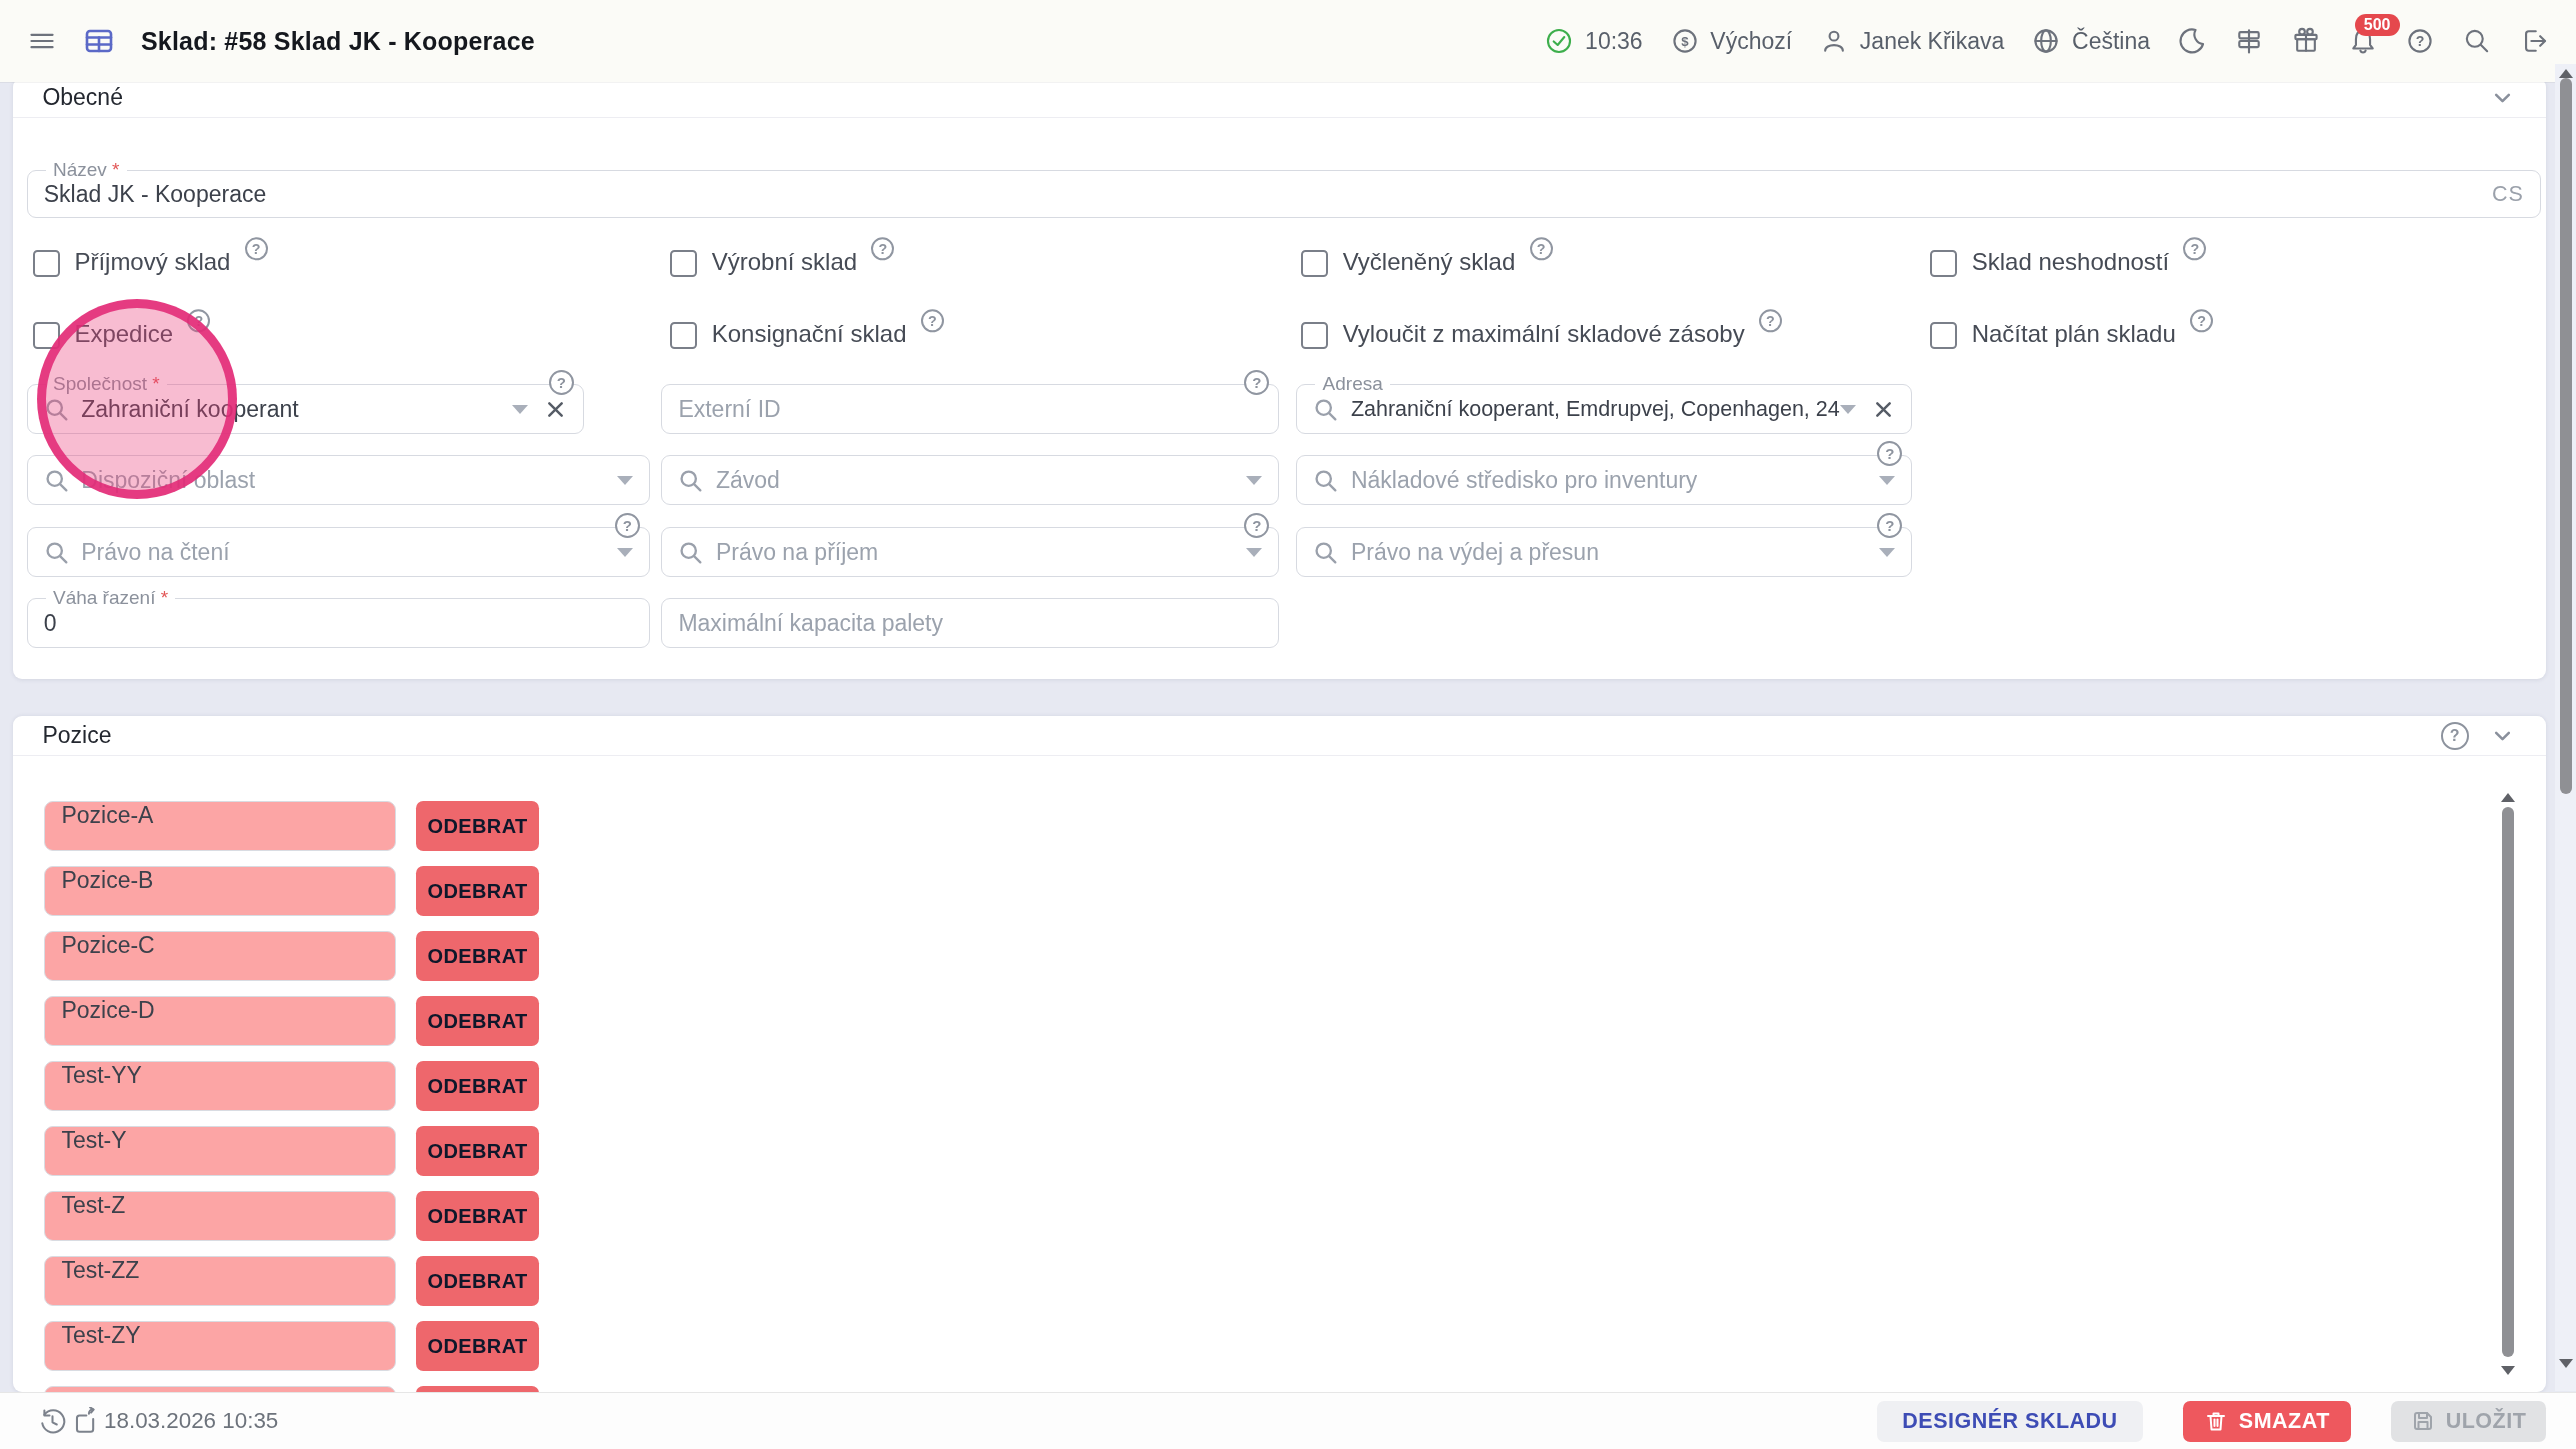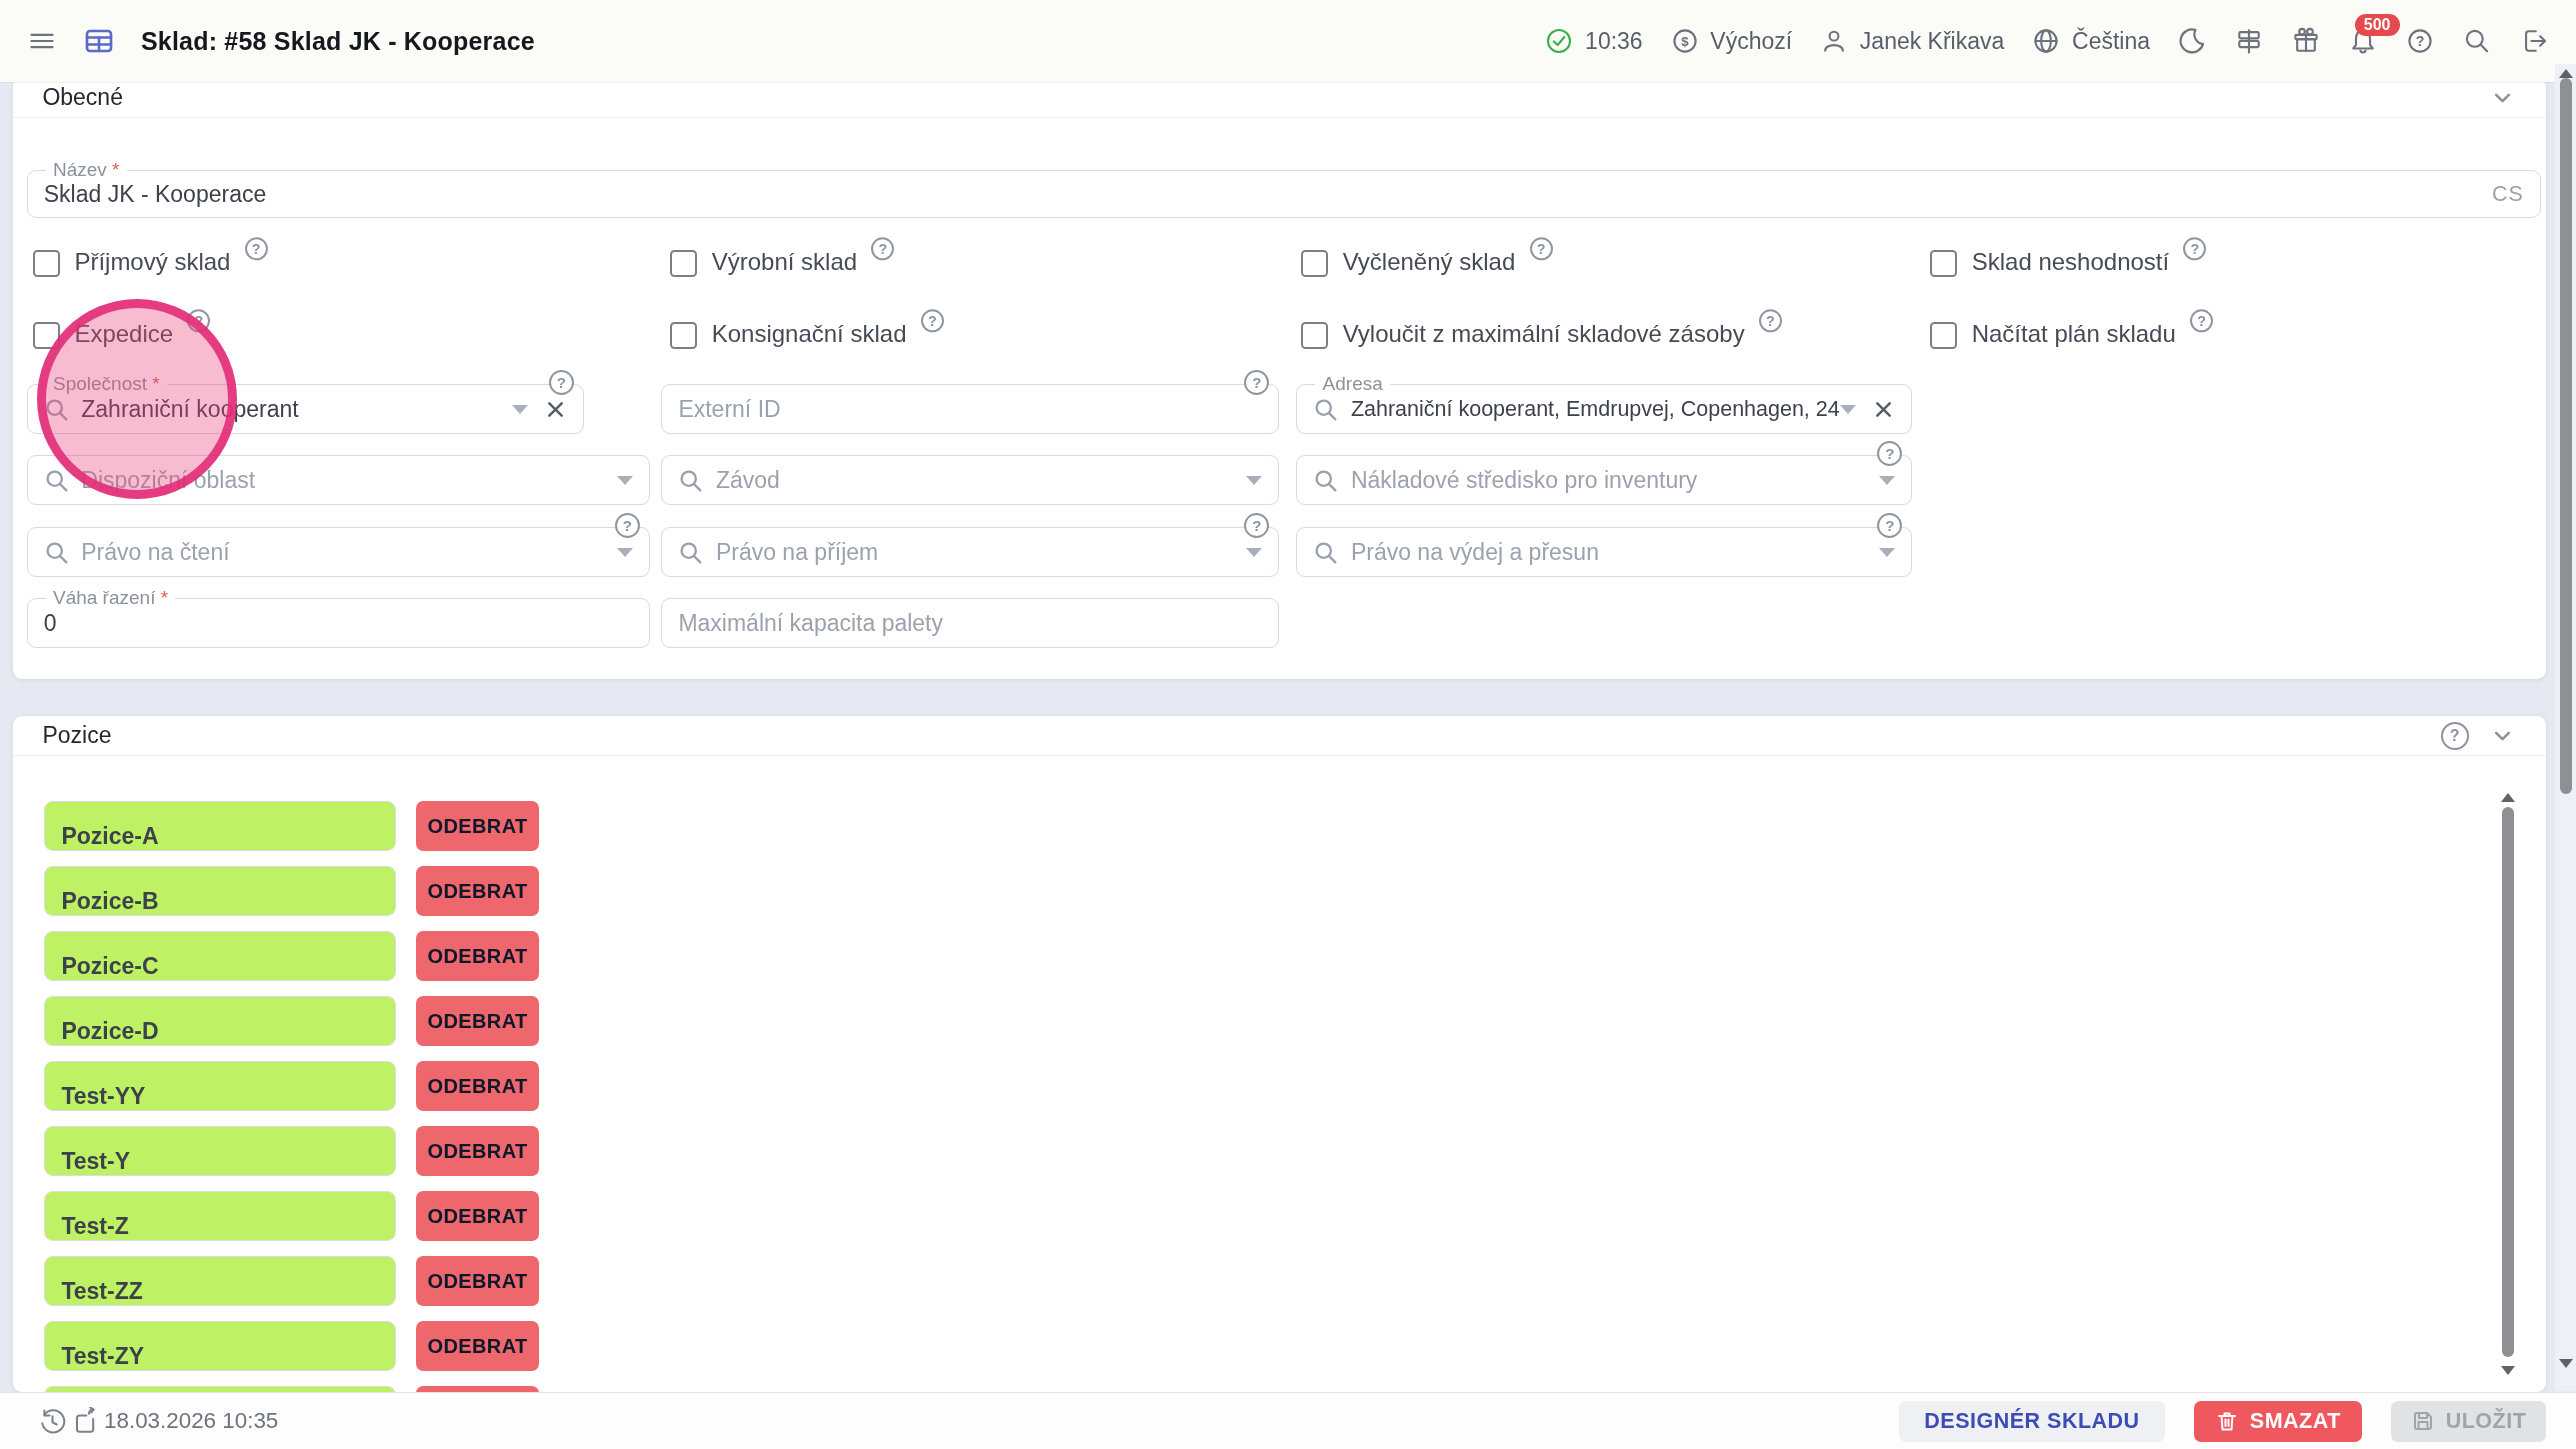--- a/index.html
+++ b/index.html
@@ -67,35 +67,35 @@
   .cb { position:absolute; display:flex; align-items:flex-start; gap:14.3px; font-size:24px; color:#464b55; cursor:pointer; }
   .cb-box { width:27px; height:27px; border:2.7px solid #7a7f89; border-radius:4.5px; background:#fff; flex:none; margin-top:1.8px; }
   .cb-help { width:23px; height:23px; border:2px solid #9096a1; border-radius:50%; color:#8d939e; font-size:14.3px; font-weight:700;
              display:flex; align-items:center; justify-content:center; transform:translateY(-10.7px); flex:none; }
   .cb1 {left:19.7px;  top:170px;} .cb2 {left:657px; top:170px;} .cb3 {left:1288px; top:170px;} .cb4 {left:1917px; top:170px;}
   .cb5 {left:19.7px;  top:242px;} .cb6 {657px;} .cb6 {left:657px; top:242px;} .cb7 {left:1288px; top:242px;} .cb8 {left:1917px; top:242px;}
 
   
   .pos-rows { position:absolute; left:31px; top:85px; display:flex; flex-direction:column; gap:15px; }
   .pos-row { display:flex; align-items:center; gap:19.7px; }
-  .pos-input { width:352px; height:50px; border:1.8px solid #d9dce2; border-radius:9px; background:#bef264;
-               display:flex; align-items:flex-end; padding:0 16px; font-size:23px; color:#3c414b;font-weight:bold; }
+  .pos-input { width:352px; height:50px; border:1.8px solid #d9dce2; border-radius:9px; background:#fca5a5;
+               display:flex; align-items:flex-start; padding:0 16px; font-size:23px; color:#3c414b; }
   .odebrat-btn { width:123px; height:50px; border:none; border-radius:7.2px; background:#ee676c; color:#0f172a;
                  font-family:"Liberation Sans",sans-serif; font-size:20px; font-weight:700; letter-spacing:0.4px; cursor:pointer; }
 
   
   .spotlight { position:absolute; left:37px; top:299px; width:200px; height:200px; border-radius:50%;
                background:rgba(236,64,122,.35); border:9.8px solid rgba(226,42,118,.88); z-index:40; pointer-events:none; }
 
   
   .footer { position:absolute; left:0; top:1392px; width:2576px; height:57px; background:#fdfdfd; border-top:0.9px solid #e6e6e6;
             display:flex; align-items:center; padding:0 30px 0 38px; z-index:50; }
   .ft-left { display:flex; align-items:center; gap:4px; color:#6d737c; font-size:22.4px; }
   .ft-ic { width:29px; height:29px; stroke:#7c828c; fill:none; stroke-width:2.4; stroke-linecap:round; stroke-linejoin:round; }
-  .ft-right { margin-left:auto; display:flex; align-items:flex-start; gap:29px;padding-left:28px; }
+  .ft-right { margin-left:auto; display:flex; align-items:flex-start; gap:40px;padding-left:28px; }
   .btn { height:41px; border:none; border-radius:7.2px; font-family:"Liberation Sans",sans-serif; font-size:21.5px; font-weight:700;
          letter-spacing:0.5px; display:flex; align-items:center; gap:10.7px; cursor:pointer; padding:0 25px; }
   .btn-designer { background:#eff0f3; color:#3d4cb5; }
   .btn-delete { background:#ee585e; color:#fff; padding:0 21.5px; }
   .btn-save { background:#e1e2e4; color:#9fa4ab; padding:0 19.7px; cursor:default; }
   .btn-ic { width:24px; height:24px; fill:none; stroke-width:2; stroke-linecap:round; stroke-linejoin:round; }
   .btn-delete .btn-ic { stroke:#fff; }
   .btn-save .btn-ic { stroke:#9fa4ab; }
 
   

